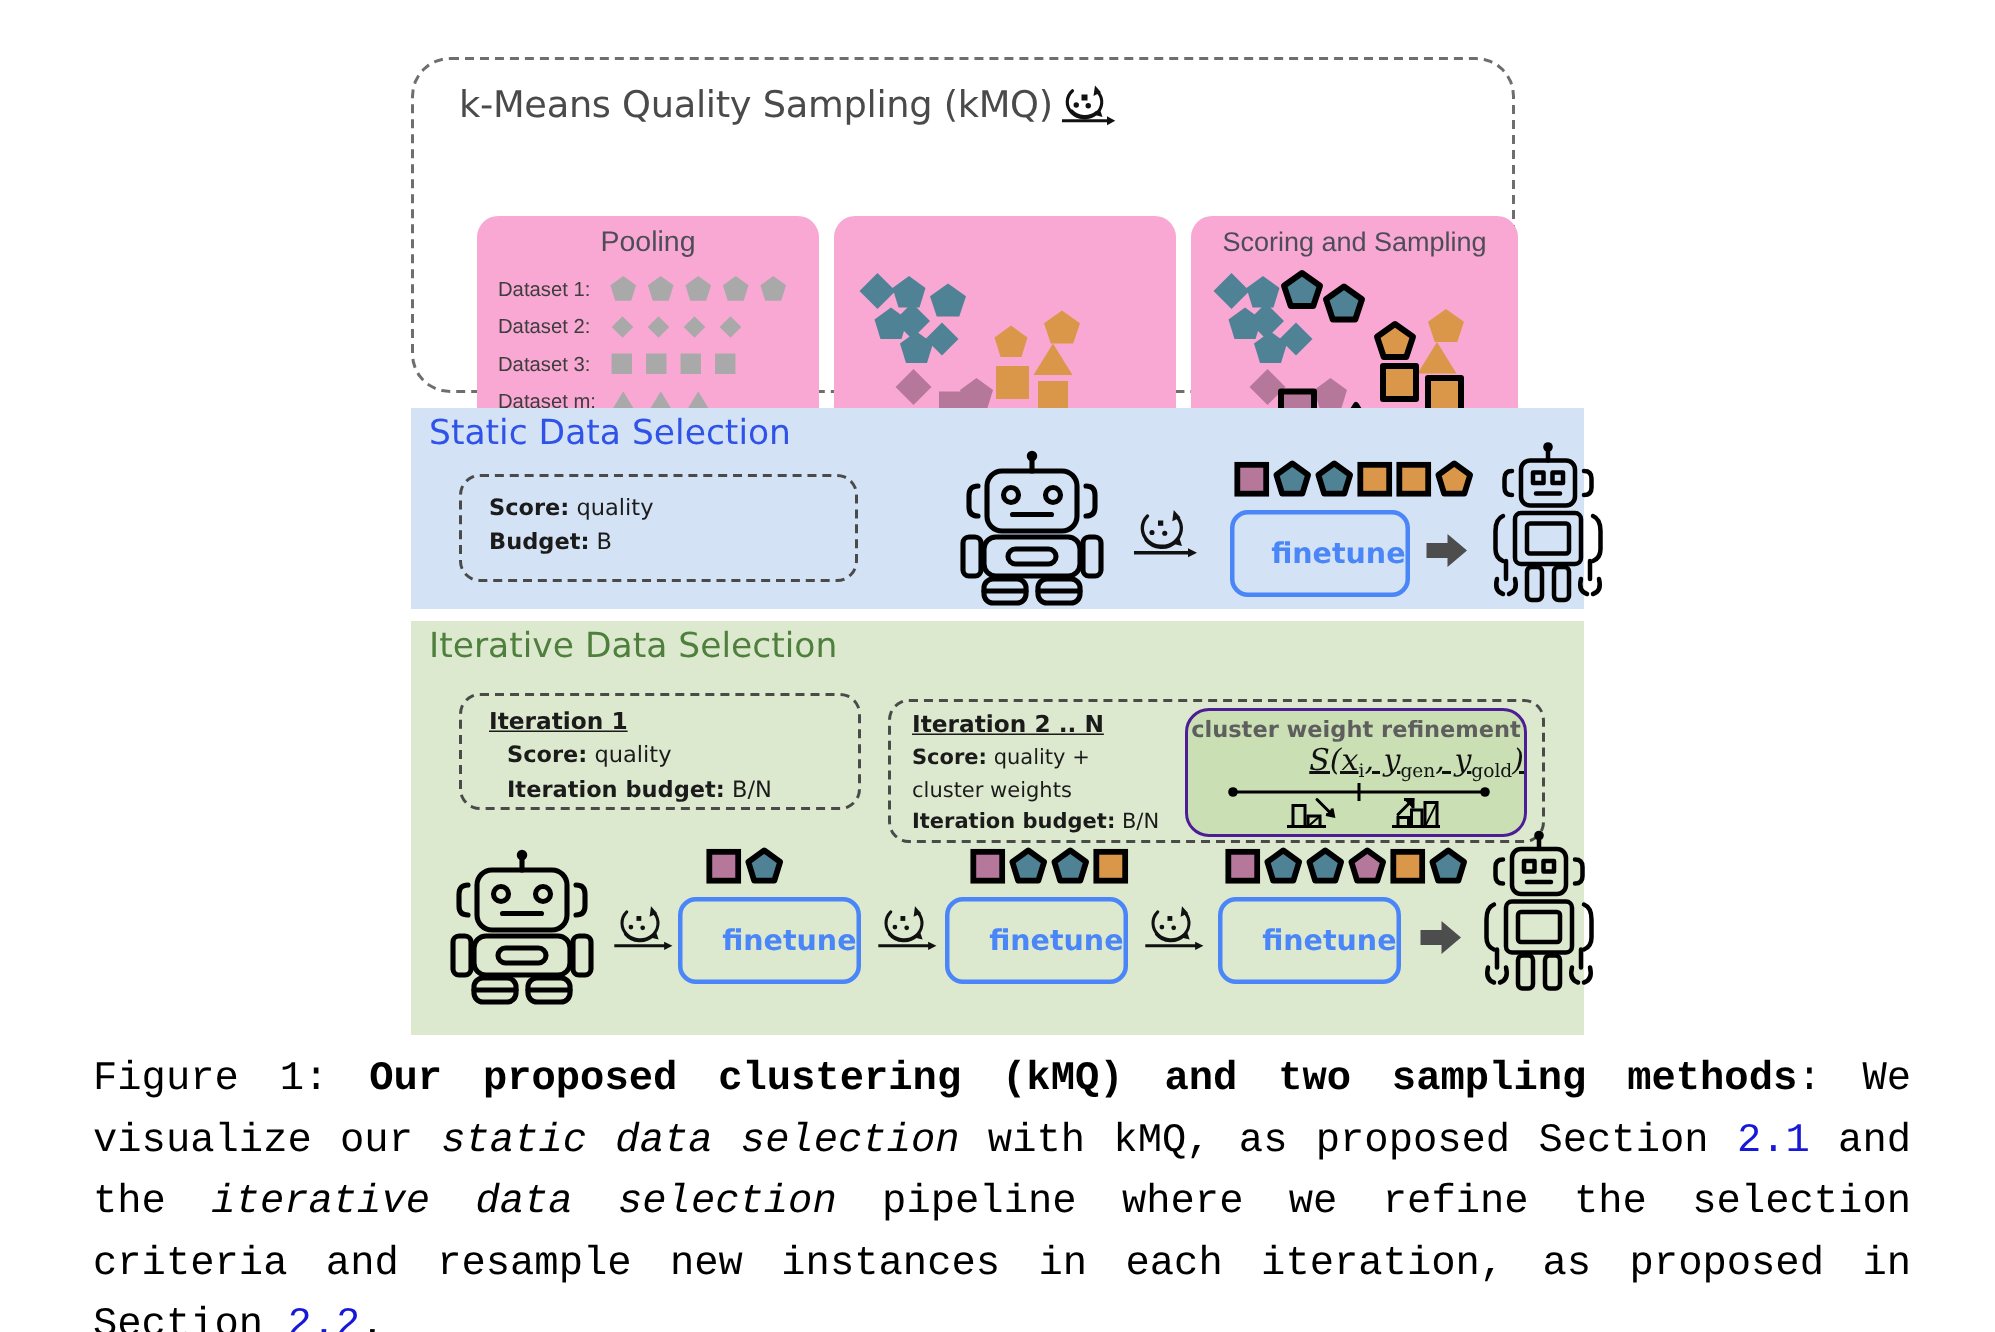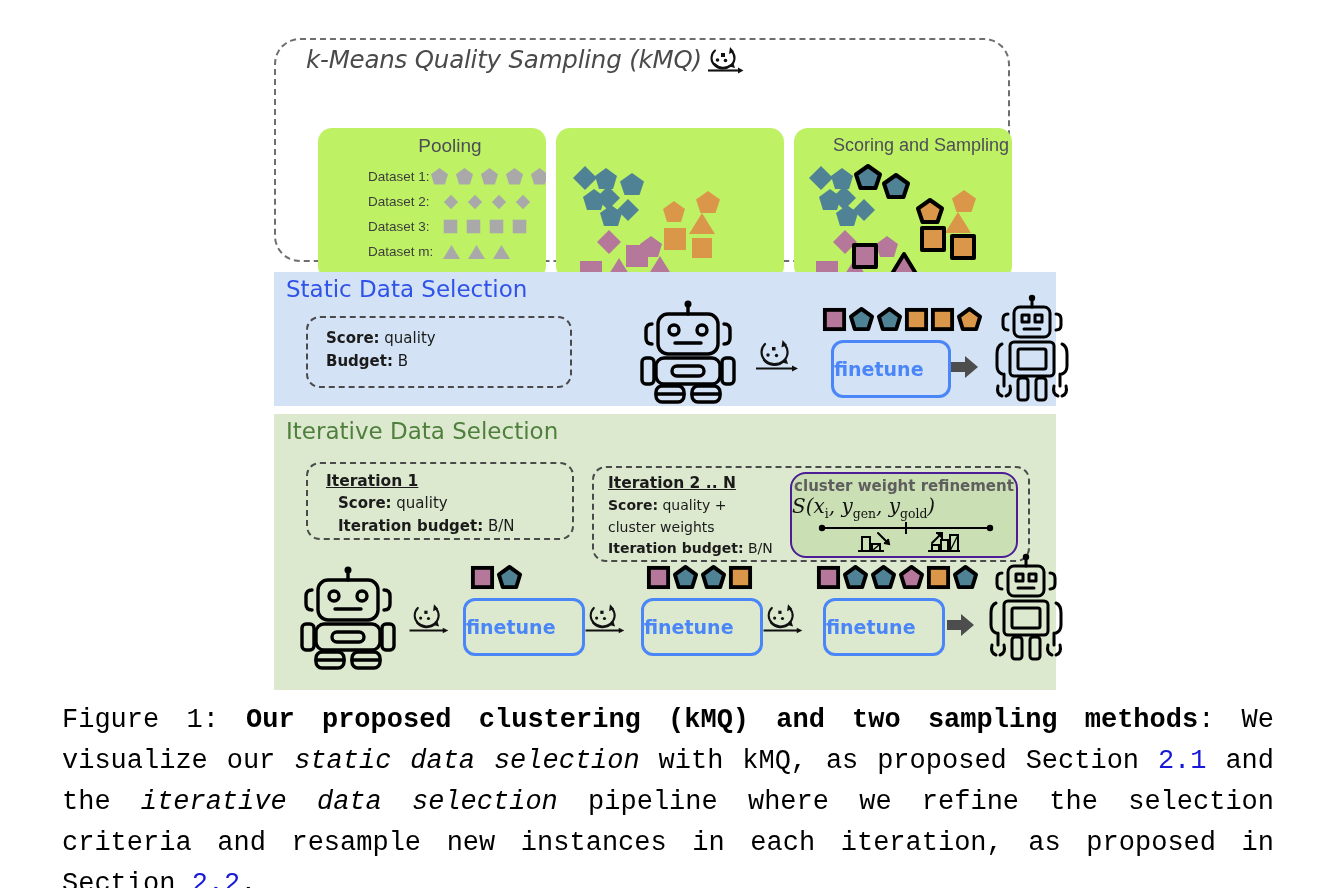--- a/index.html
+++ b/index.html
@@ -23,49 +23,47 @@
     width: 736px;
     height: 224px;
     border: 2px dashed #6e6e6e;
     border-radius: 26px;
     box-sizing: border-box;
     background: #ffffff;
   }
   #kmq-title-row {
     position: absolute;
     left: 30px;
-    top: 4px;
+    top: 14px;
     display: flex;
     align-items: center;
     gap: 2px;
-    font-style: italic;
   }
   #kmq-title {
     font-size: 24.5px;
     color: #4a4a4a;
     font-family: "DejaVu Sans", sans-serif;
     letter-spacing: -0.2px;
     white-space: nowrap;
   }
   .kmq-icon {
     width: 44px;
     height: 30px;
     display: block;
     margin-left: -2px;
   }
 
   
   .stage-card {
     position: absolute;
-    top: 88px;
-    background: #bef264;
+    top: 104px;
+    background: #f9a8d4;
     border-radius: 14px;
     box-sizing: border-box;
     overflow: hidden;
-    padding-left: 36px;
   }
   #stage-pooling  { left: 42px;  width: 228px; height: 152px; }
   #stage-cluster  { left: 280px; width: 228px; height: 152px; }
   #stage-scoring  { left: 518px; width: 218px; height: 152px; }
 
   .stage-title {
     text-align: center;
     font-size: 19px;
     color: #4d4d57;
     margin-top: 7px;
@@ -158,23 +156,22 @@
   }
   .robot-wheeled { position: absolute; }
   .arrow-cycle   { position: absolute; }
   .finetune-box {
     position: absolute;
     border: 3px solid #4a86f7;
     border-radius: 12px;
     background: transparent;
     display: flex;
     align-items: center;
-    justify-content: flex-start;
+    justify-content: flex-end;
     box-sizing: border-box;
-    margin-left: 11px;
   }
   .finetune-label {
     color: #4a86f7;
     font-size: 19px;
     font-weight: bold;
     font-family: "DejaVu Sans", sans-serif;
     white-space: nowrap;
   }
   .token-row {
     position: absolute;
@@ -230,27 +227,28 @@
   }
   .cwr-title {
     text-align: center;
     font-size: 15px;
     color: #5e5e5e;
     font-weight: bold;
     font-family: "DejaVu Sans", sans-serif;
     margin-top: 3px;
   }
   .cwr-formula {
-    text-align: left;
+    text-align: right;
     font-size: 20px;
     color: #111111;
     font-family: "DejaVu Serif", serif;
     font-style: italic;
     margin-top: 1px;
     line-height: 1;
+    text-decoration: underline;
   }
   .cwr-formula sub {
     font-size: 0.62em;
     font-style: normal;
   }
 
   #iter-pipeline {
     position: absolute;
     left: 0;
     top: 138px;

